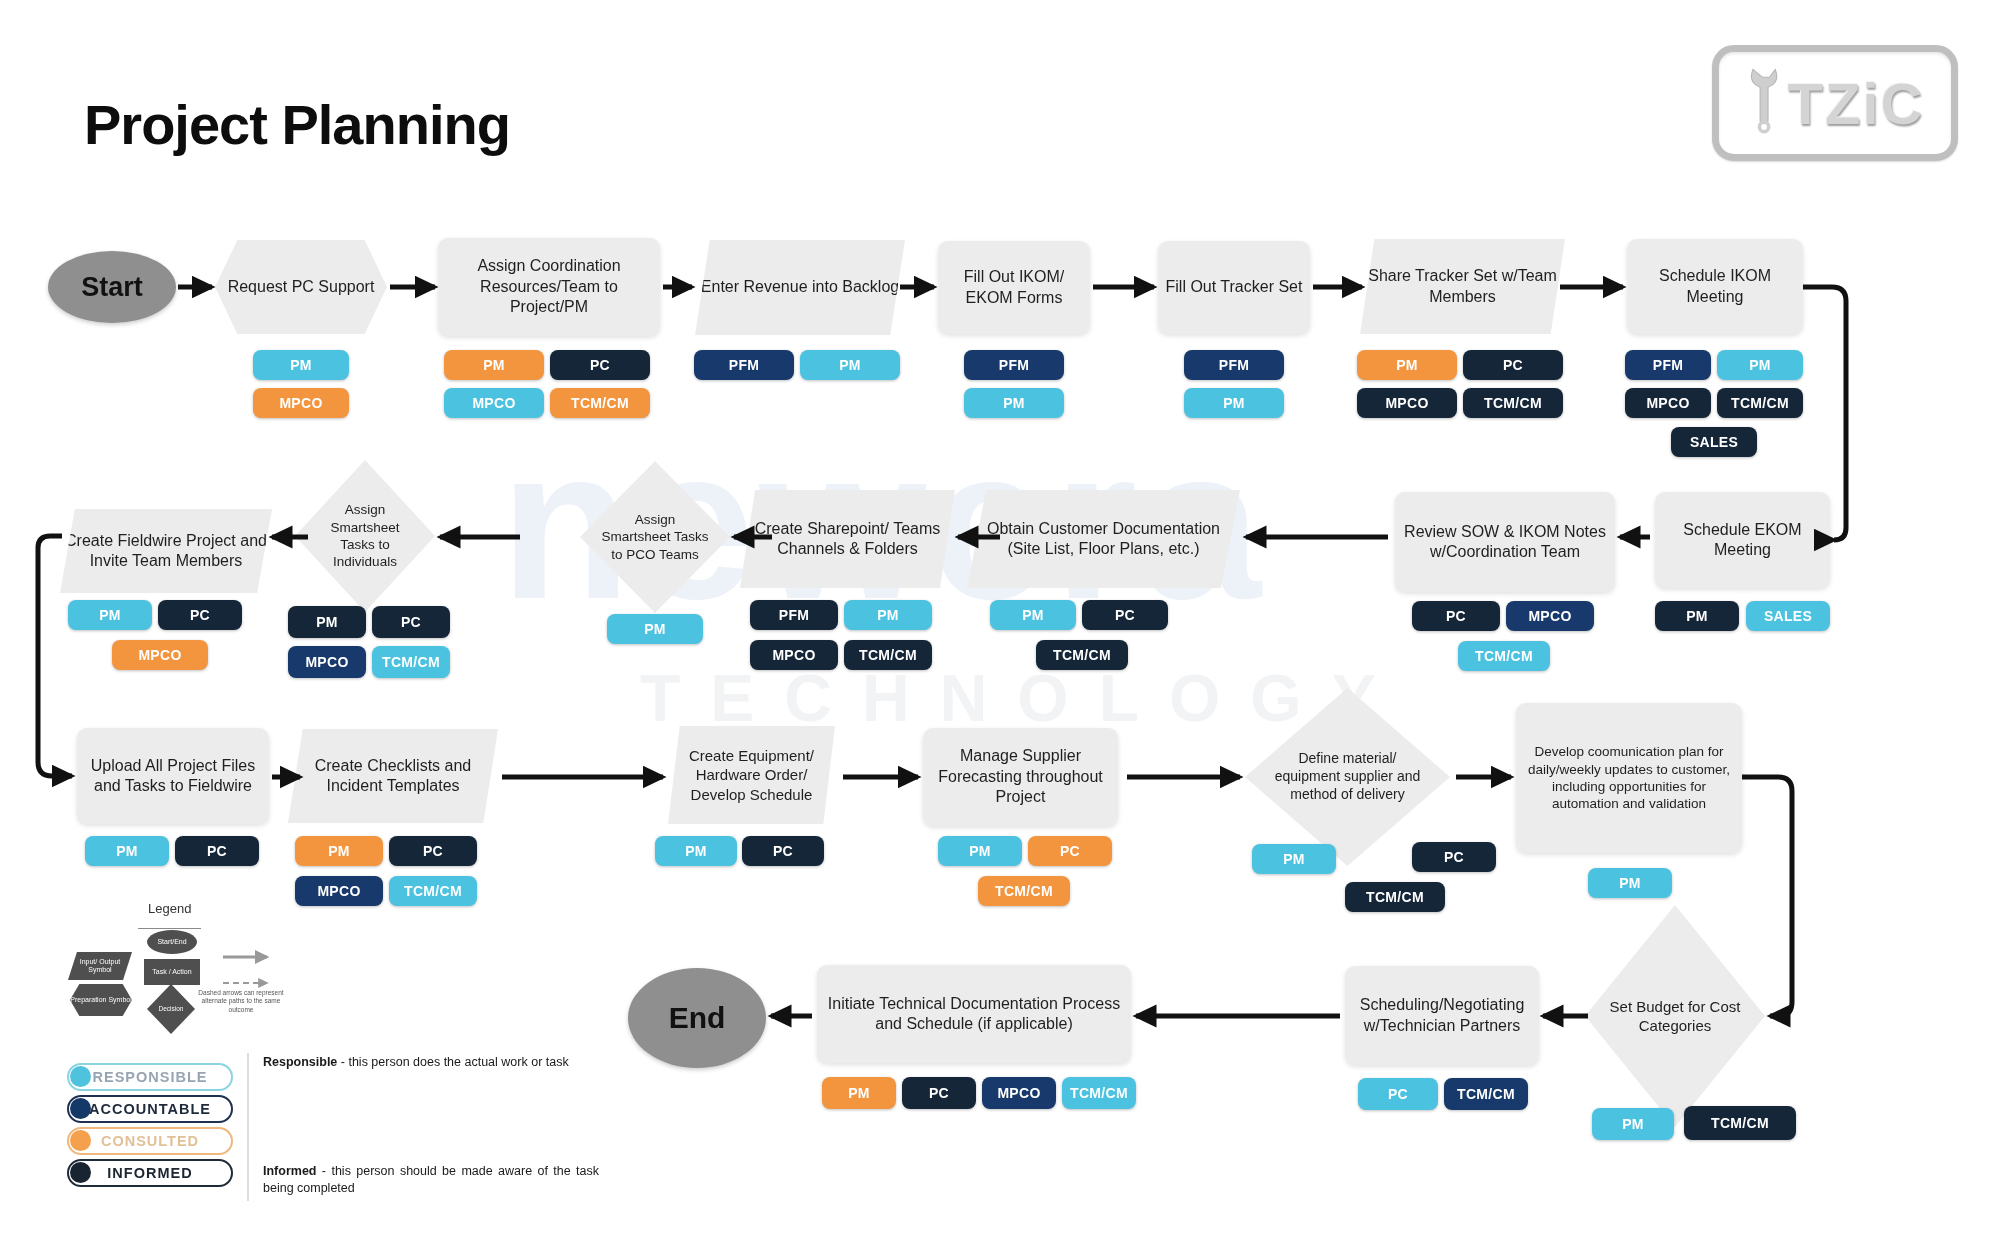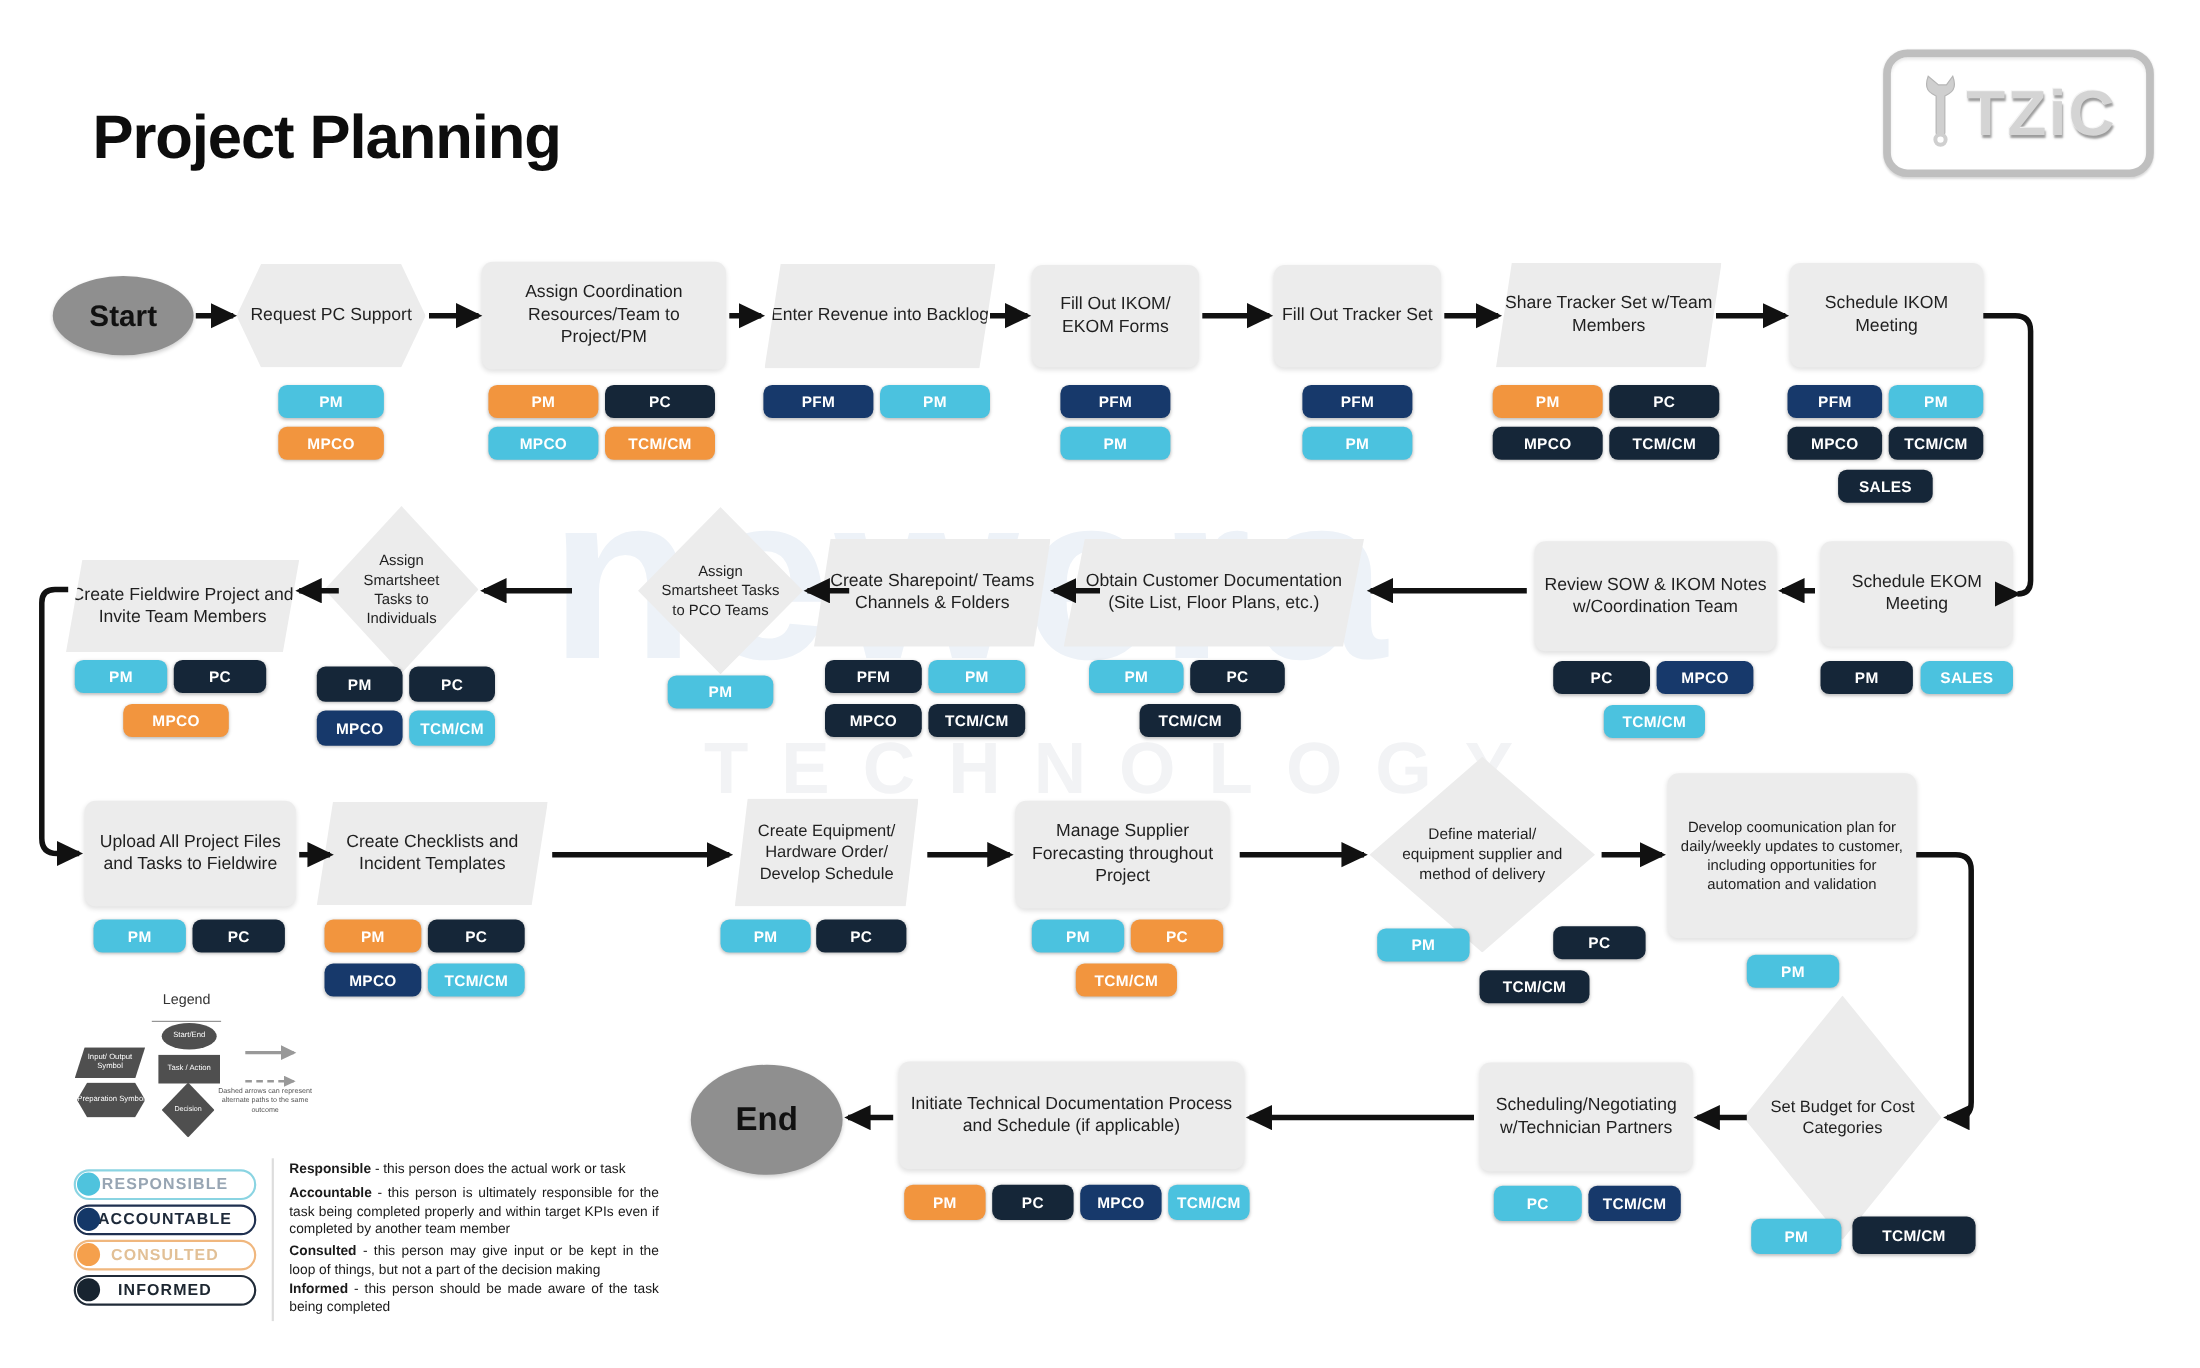--- a/index.html
+++ b/index.html
@@ -282,23 +282,17 @@
   </div>
   <div class="pill" style="top: 1159px; border-color: rgb(32, 43, 56); color: rgb(28, 38, 48);">
     <span class="dot" style="background: rgb(24, 36, 48);"></span>
     <span>INFORMED</span>
   </div>
   <div class="raci-divider"></div>
 
   <p class="raci-desc" style="top:1054px;">
     <b>Responsible</b><span> - this person does the actual work or task</span>
   </p>
-  <p class="raci-desc" style="top:1076px;">
-    <b>Accountable</b><span> - this person is ultimately responsible for the task being completed properly and within target KPIs even if completed by another team member</span>
-  </p>
-  <p class="raci-desc" style="top:1129px;">
-    <b>Consulted</b><span> - this person may give input or be kept in the loop of things, but not a part of the decision making</span>
-  </p>
   <p class="raci-desc" style="top:1163px;">
     <b>Informed</b><span> - this person should be made aware of the task being completed</span>
   </p>
 
 </div>
 
 </body></html>

